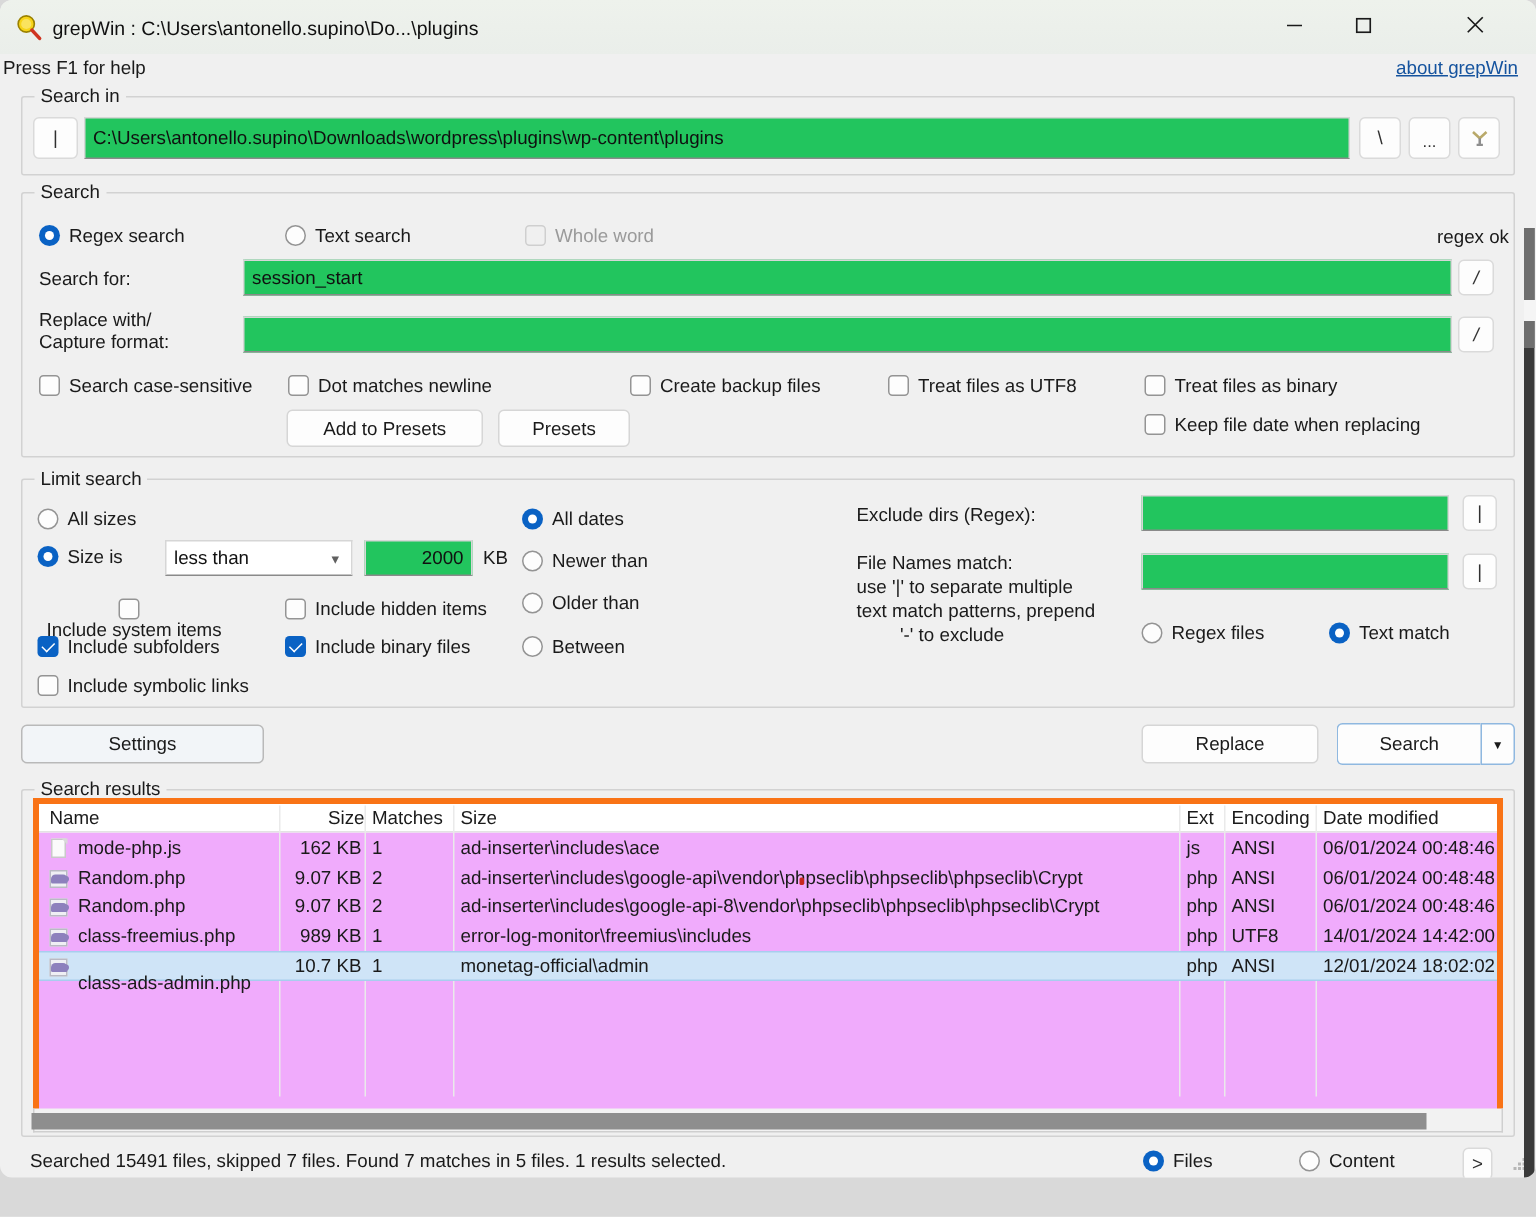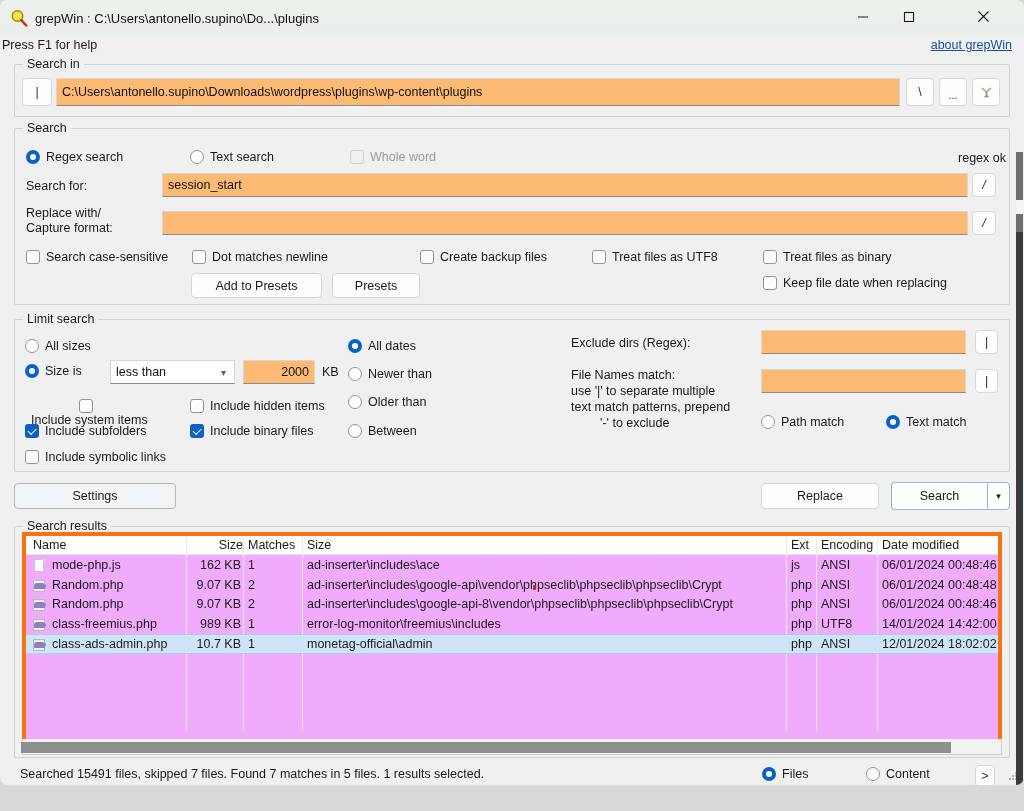--- a/index.html
+++ b/index.html
@@ -73,21 +73,21 @@
   }
 
   #grp-searchin { left: 14px; top: 64px; width: 996px; height: 53px; }
   #grp-search   { left: 14px; top: 128px; width: 996px; height: 177px; }
   #grp-limit    { left: 14px; top: 319px; width: 996px; height: 153px; }
   #grp-results  { left: 14px; top: 526px; width: 996px; height: 232px; }
 
   
   .txt {
     position: absolute;
-    background: #fdba74;
+    background: #22c55e;
     border: 1px solid #d6d6d6;
     border-bottom: 1px solid #8a8a8a;
     font-family: "Liberation Sans", sans-serif;
     font-size: 12.5px;
     color: #101010;
     padding: 0 5px;
     outline: none;
   }
   .sqbtn {
     position: absolute;
@@ -407,21 +407,21 @@
 
   <div class="lbl" style="left:571px; top:368px;">File Names match:</div>
   <div class="lbl" style="left:571px; top:384px;">use '|' to separate multiple</div>
   <div class="lbl" style="left:571px; top:400px;">text match patterns, prepend</div>
   <div class="lbl" style="left:571px; top:416px;margin-left:29px;">'-' to exclude</div>
   <input class="txt" style="left: 761px; top: 369px; width: 205px; height: 24px;" value="">
   <div class="sqbtn" style="left:975px; top:369px; width:23px; height:24px;">|</div>
 
   <div class="radio" style="left:761px; top:415px;">
     <span class="dot"></span>
-    <span class="t">Path match</span>
+    <span class="t">Regex files</span>
   </div>
   <div class="radio on" style="left:886px; top:415px;">
     <span class="dot"></span>
     <span class="t">Text match</span>
   </div>
 
   <div class="btn" style="left:14px; top:483px; width:162px; height:26px; background:#f2f5f8; border-color:#b9b9b9;">Settings</div>
   <div class="btn" style="left:761px; top:483px; width:118px; height:26px;">Replace</div>
   <div class="btn" style="left:891px; top:482px; width:96px; height:28px; border-color:#8fb8e0; border-right:none; border-radius:4px 0 0 4px;">Search</div>
   <div class="btn" style="left:987px; top:482px; width:23px; height:28px; border-color:#8fb8e0; border-radius:0 4px 4px 0; font-size:8px;">▼</div>
@@ -503,21 +503,21 @@
       <div class="cell" style="left:765px;">php</div>
       <div class="cell" style="left:795px;">UTF8</div>
       <div class="cell" style="left:856px;">14/01/2024 14:42:00</div>
     </div>
 
     <div class="row sel-row" style="top:98px;">
       <div class="ficon php" style="left:7px;">
           <span class="page"></span>
           <span class="eleph"></span>
         </div>
-      <div class="cell" style="left:26px;">class-ads-admin.php</div>
+      <div class="cell" style="left:26px;margin-top:11px;">class-ads-admin.php</div>
       <div class="cell r" style="left:155px; width:60px;">10.7 KB</div>
       <div class="cell" style="left:222px;">1</div>
       <div class="cell" style="left:281px;">monetag-official\admin</div>
       <div class="cell" style="left:765px;">php</div>
       <div class="cell" style="left:795px;">ANSI</div>
       <div class="cell" style="left:856px;">12/01/2024 18:02:02</div>
     </div>
   </div>
 
   <div id="hscroll-track"></div>

